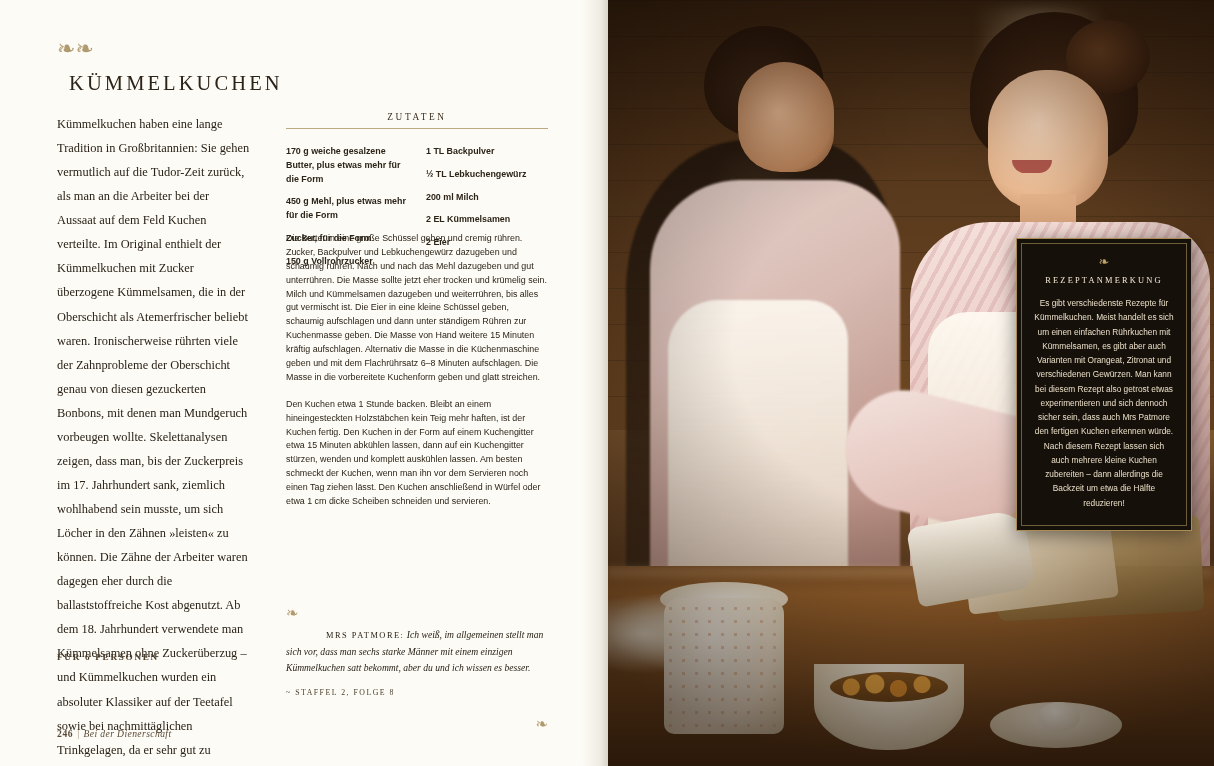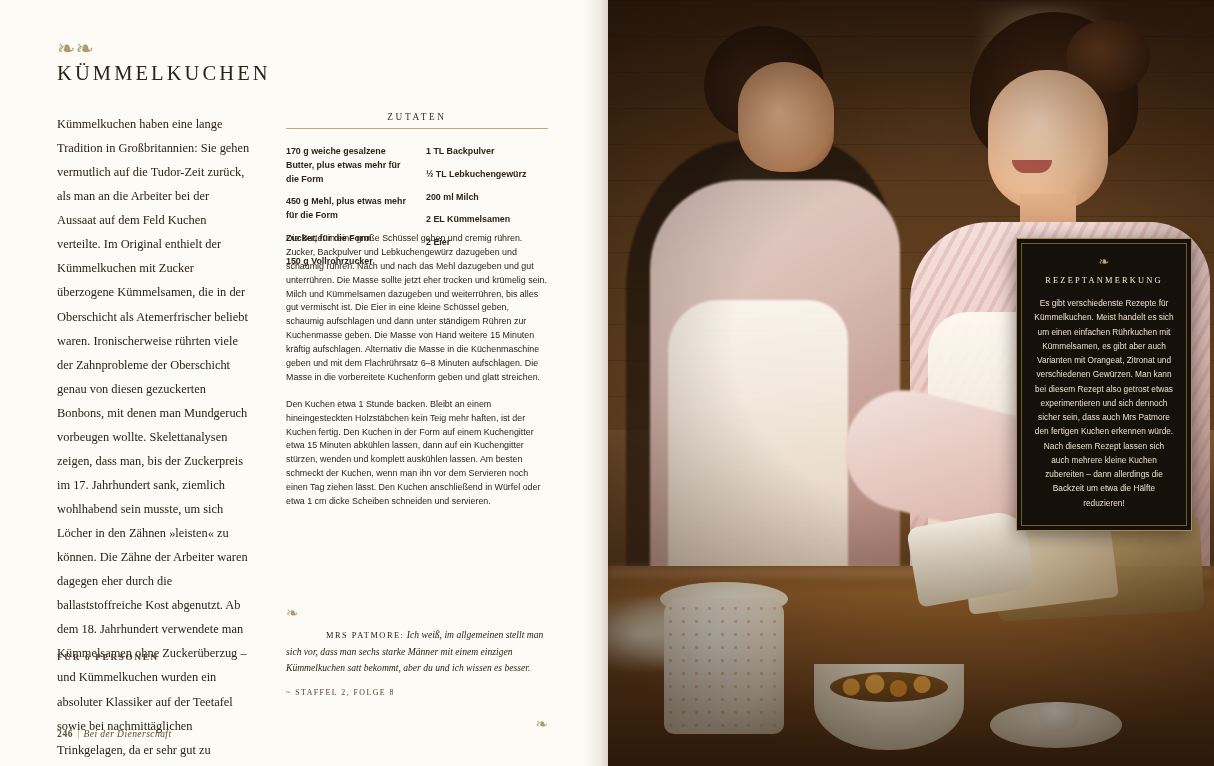--- a/index.html
+++ b/index.html
@@ -46,21 +46,21 @@
     width: 400px;
   }
   .title-orn {
     font-size: 22px;
     color: #b09a70;
     margin-bottom: 2px;
     height: 24px;
     font-family: "DejaVu Serif", serif;
   }
   h1.recipe-title {
-    margin: 0;
+    margin: 12px;
     font-size: 20.5px;
     font-weight: normal;
     letter-spacing: 3.1px;
     color: #2b2218;
     font-family: "Liberation Serif", serif;
   }
 
   
   .intro {
     position: absolute;

